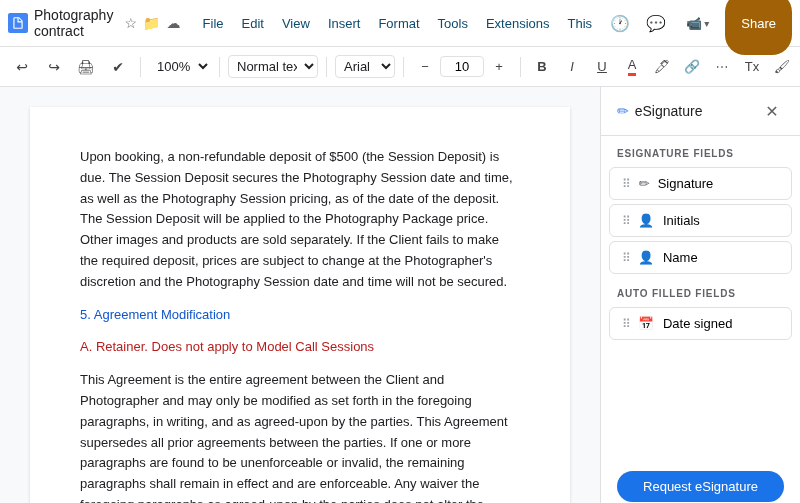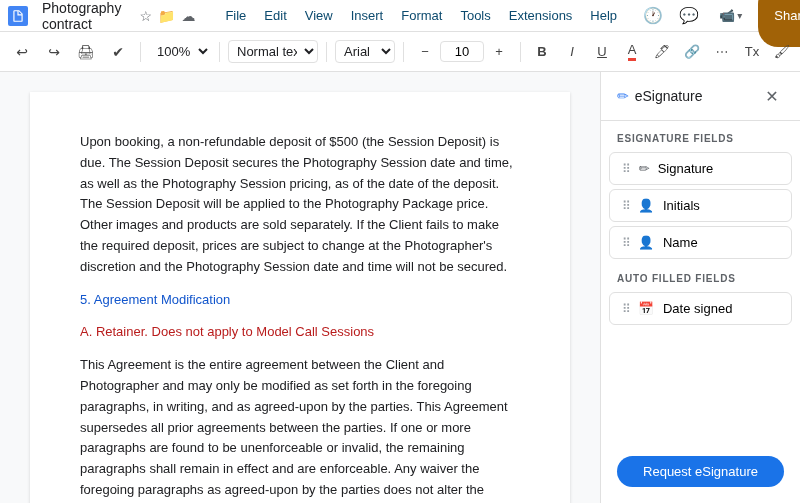--- a/index.html
+++ b/index.html
@@ -1,21 +1,21 @@
 <!DOCTYPE html>
 <html><head>
   <meta charset="utf-8">
   <style>
     * { box-sizing: border-box; margin: 0; padding: 0; }
     body { font-family: Arial, sans-serif; font-size: 13px; background: #f8f9fa; color: #202124; width: 800px; height: 503px; overflow: hidden; }
 
     
     .title-bar {
       display: flex; align-items: center; padding: 4px 8px; background: #fff;
-      border-bottom: 1px solid #e0e0e0; height: 32px; gap: 14px;
+      border-bottom: 1px solid #e0e0e0; height: 47px; gap: 6px;
     }
     .doc-icon { width: 20px; height: 20px; background: #4285f4; border-radius: 2px; display: flex; align-items: center; justify-content: center; flex-shrink: 0; }
     .doc-icon svg { width: 14px; height: 14px; fill: white; }
     .title-text { font-size: 14px; color: #202124; font-weight: 400; }
     .title-icons { display: flex; gap: 6px; align-items: center; margin-left: 4px; color: #5f6368; }
     .title-icons span { font-size: 14px; cursor: pointer; }
     .menu-bar { display: flex; gap: 2px; margin-left: 8px; }
     .menu-item { font-size: 13px; padding: 2px 8px; color: #0c4a6e; cursor: pointer; border-radius: 4px; }
     .header-right { margin-left: auto; display: flex; align-items: center; gap: 8px; }
     .history-btn, .comment-btn, .meet-btn { width: 28px; height: 28px; border-radius: 50%; display: flex; align-items: center; justify-content: center; cursor: pointer; color: #5f6368; font-size: 16px; }
@@ -86,21 +86,21 @@
     <span title="Cloud">☁</span>
   </div>
   <div class="menu-bar">
     <span class="menu-item">File</span>
     <span class="menu-item">Edit</span>
     <span class="menu-item">View</span>
     <span class="menu-item">Insert</span>
     <span class="menu-item">Format</span>
     <span class="menu-item">Tools</span>
     <span class="menu-item">Extensions</span>
-    <span class="menu-item">Help</span>
+    <span class="menu-item">This</span>
   </div>
   <div class="header-right">
     <div class="history-btn" title="Last edit was seconds ago">🕐</div>
     <div class="comment-btn" title="Comments">💬</div>
     <div class="meet-dropdown" title="Start video call">
       <span>📹</span>
       <span style="font-size:10px; color:#5f6368;">▾</span>
     </div>
     <button class="share-btn">Share</button>
 

